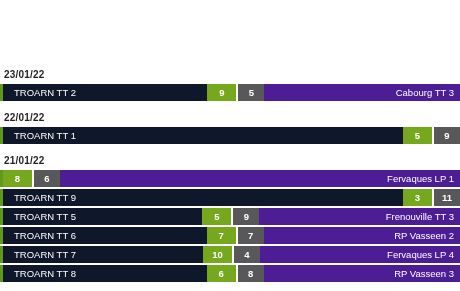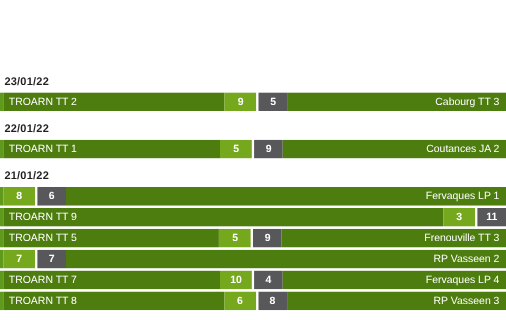--- a/index.html
+++ b/index.html
@@ -55,25 +55,25 @@
   }
 
   
   .row-accent {
     flex: 0 0 3px;
     background: #5f9a1d;
   }
 
   .home-team {
     flex: 1 1 auto;
-    background: #4d7c0f;
-    color: #ffffff;
-    font-size: 9.5px;
-    line-height: 17px;
-    padding-left: 5px;
+    background: #0f172a;
+    color: #ffffff;
+    font-size: 9.5px;
+    line-height: 17px;
+    padding-left: 11px;
     white-space: nowrap;
     overflow: hidden;
     text-overflow: ellipsis;
     box-sizing: border-box;
   }
 
   .home-score {
     flex: 0 0 29px;
     background: #76a81e;
     color: #ffffff;
@@ -95,21 +95,21 @@
     color: #ffffff;
     font-size: 9.5px;
     font-weight: bold;
     line-height: 17px;
     text-align: center;
     box-sizing: border-box;
   }
 
   .away-team {
     flex: 1 1 auto;
-    background: #4d7c0f;
+    background: #4c1d95;
     color: #ffffff;
     font-size: 9.5px;
     line-height: 17px;
     padding-right: 6px;
     text-align: right;
     white-space: nowrap;
     overflow: hidden;
     text-overflow: ellipsis;
     box-sizing: border-box;
   }
@@ -141,21 +141,20 @@
     </div>
     <div class="date-group">
       <div class="date-header">22/01/22</div>
       <div class="group-rows">
         <div class="match-row">
           <div class="row-accent"></div>
           <div class="home-team">TROARN TT 1</div>
           <div class="home-score">5</div>
           <div class="score-gap"></div>
           <div class="away-score">9</div>
-          <div class="away-team">Coutances JA 2</div>
         </div>
       </div>
       <div class="group-spacer"></div>
     </div>
     <div class="date-group">
       <div class="date-header">21/01/22</div>
       <div class="group-rows">
         <div class="match-row">
           <div class="row-accent"></div>
           <div class="home-score">8</div>
@@ -173,20 +172,21 @@
         <div class="match-row">
           <div class="row-accent"></div>
           <div class="home-team">TROARN TT 5</div>
           <div class="home-score">5</div>
           <div class="score-gap"></div>
           <div class="away-score">9</div>
           <div class="away-team">Frenouville TT 3</div>
         </div>
         <div class="match-row">
           <div class="row-accent"></div>
+          <div class="home-team">TROARN TT 6</div>
           <div class="home-score">7</div>
           <div class="score-gap"></div>
           <div class="away-score">7</div>
           <div class="away-team">RP Vasseen 2</div>
         </div>
         <div class="match-row">
           <div class="row-accent"></div>
           <div class="home-team">TROARN TT 7</div>
           <div class="home-score">10</div>
           <div class="score-gap"></div>

